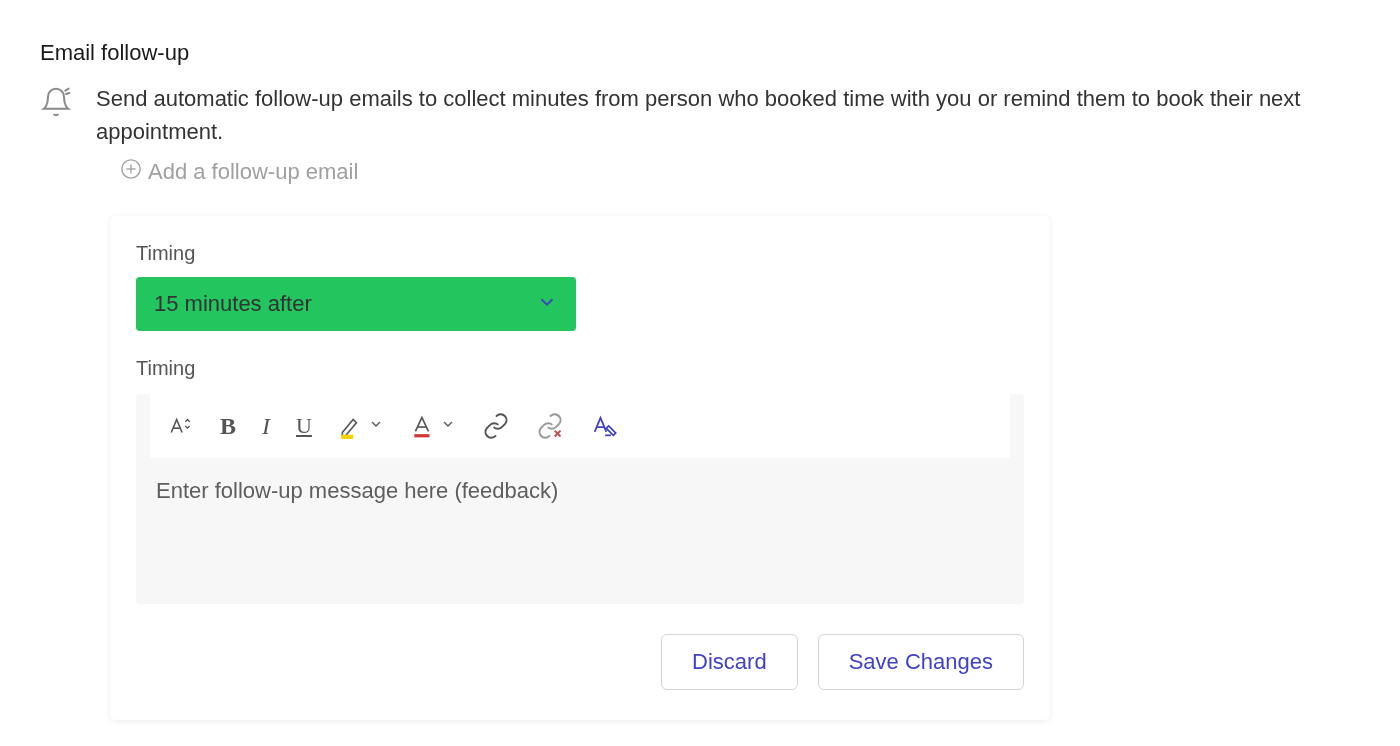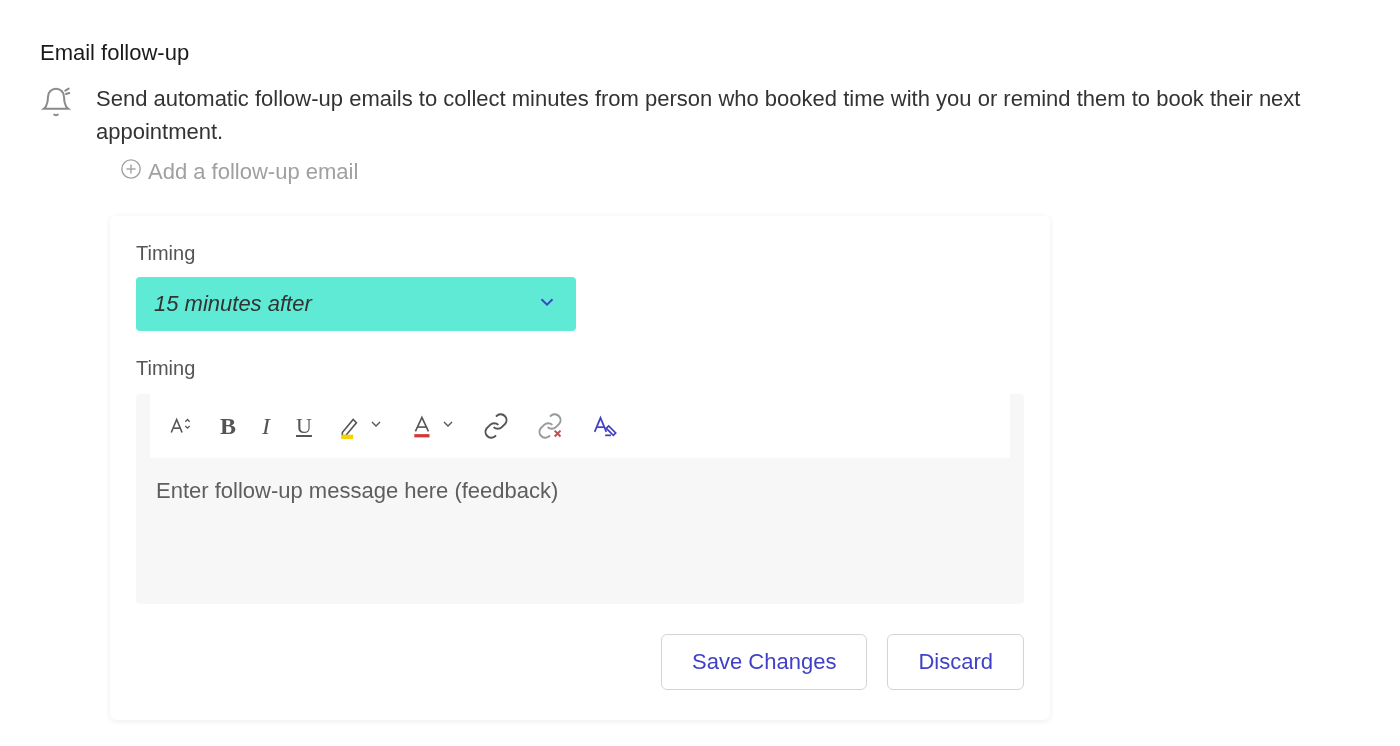--- a/index.html
+++ b/index.html
@@ -53,30 +53,29 @@
       border-radius: 6px;
       box-shadow: 0 1px 6px rgba(0,0,0,0.08);
       padding: 26px 26px 30px 26px;
     }
     .label {
       font-size: 20px;
       color: #555;
       margin-bottom: 12px;
     }
     .dropdown {
-      background: #5eead4;
+      background: #22c55e;
       border-radius: 4px;
       padding: 14px 18px;
       width: 440px;
       display: flex;
       align-items: center;
       justify-content: space-between;
       cursor: pointer;
       margin-bottom: 26px;
-      font-style: italic;
     }
     .dropdown-text {
       font-size: 22px;
       color: #333;
     }
     .editor-area {
       background: #f7f7f7;
       border-radius: 4px;
       padding: 0;
       margin-bottom: 30px;
@@ -242,17 +241,17 @@
             <path d="M14 14 L20 20 L22 18 L16 12 Z" fill="none"></path>
             <path d="M13 20 L18 20"></path>
           </svg>
         </div>
       </div>
 
       <div class="message-placeholder">Enter follow-up message here (feedback)</div>
     </div>
 
     <div class="button-row">
+      <button class="btn">Discard</button>
       <button class="btn">Save Changes</button>
-      <button class="btn">Discard</button>
     </div>
   </div>
 </div>
 
 </body></html>

